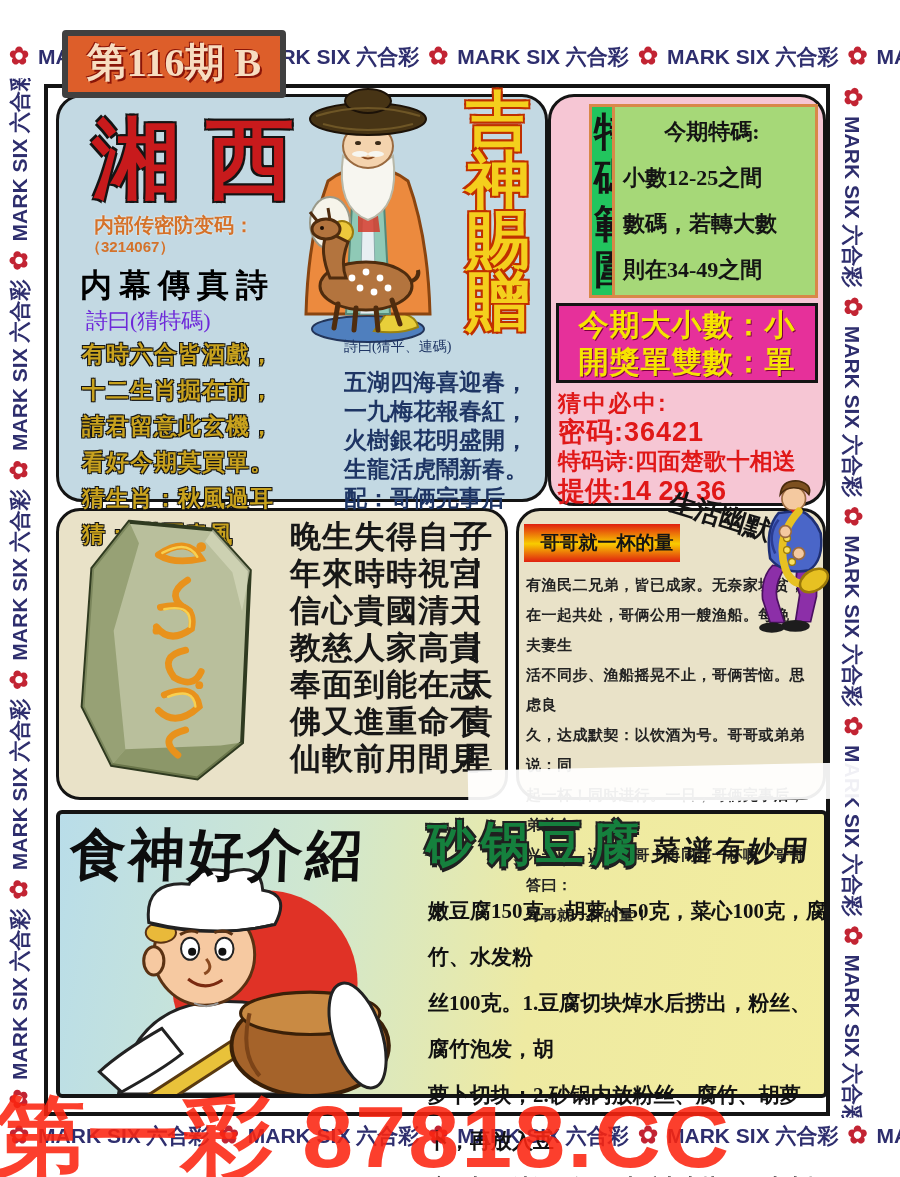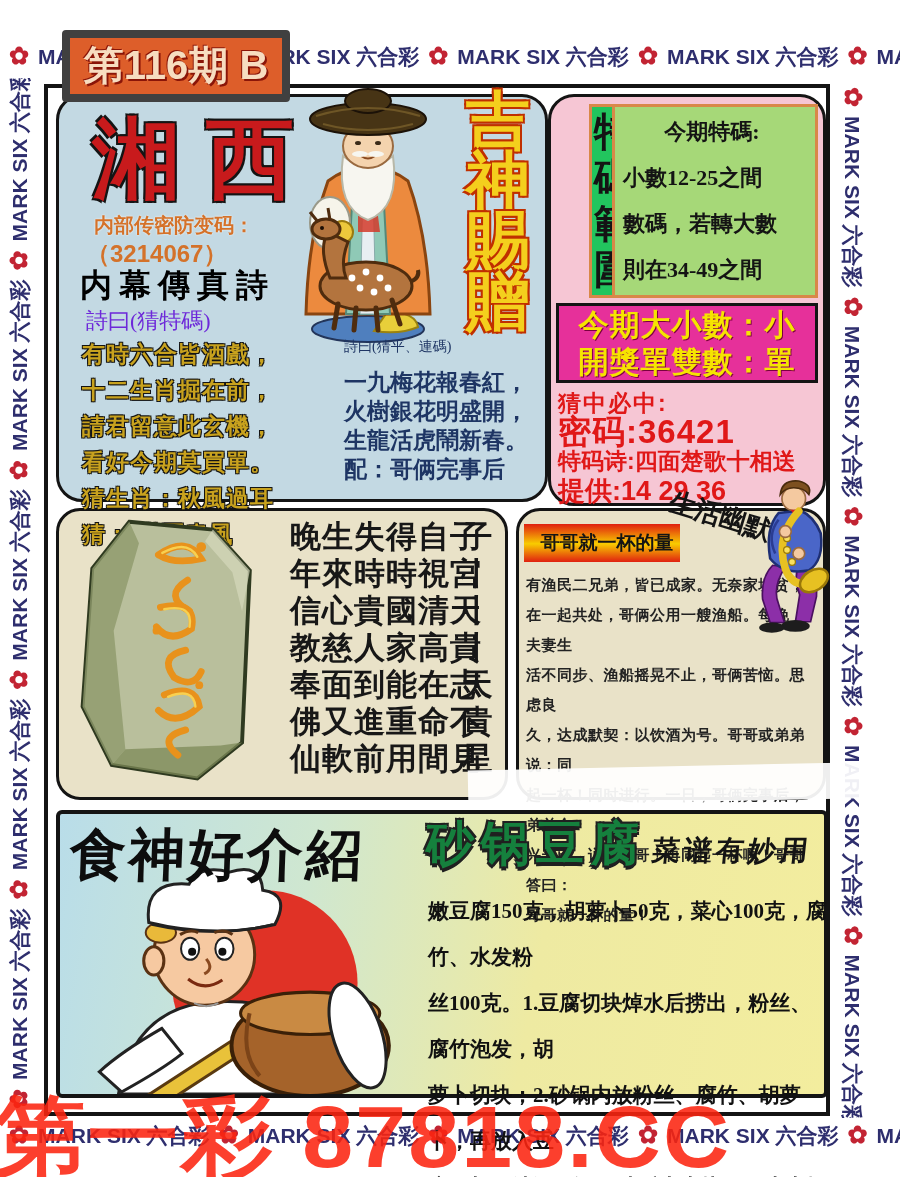--- a/index.html
+++ b/index.html
@@ -17,37 +17,37 @@
   .vwrap-left{left:2px;top:78px;width:34px;height:1040px;}
   .vwrap-right{left:836px;top:78px;width:34px;height:1040px;}
   .vinner{position:absolute;left:50%;top:50%;width:1040px;height:34px;line-height:34px;
           white-space:nowrap;color:#2e2e6e;font-weight:bold;font-size:21px;}
   .vwrap-left .vinner{transform:translate(-50%,-50%) rotate(-90deg);}
   .vwrap-right .vinner{transform:translate(-50%,-50%) rotate(90deg);}
   .vinner .bflower{color:#c22433;font-size:24px;padding:0 9px;}
 
   
   .issue-box{position:absolute;left:62px;top:30px;width:212px;height:56px;background:#dd5e2a;
-             border:8px solid #404040;border-radius:4px;z-index:6;text-align:center;
+             border:6px solid #404040;border-radius:4px;z-index:6;text-align:center;
              font-size:40px;line-height:54px;font-weight:bold;color:#f7ddc0;
-             font-family:Liberation Sans, sans-serif;
+             font-family:Liberation Serif, serif;
              text-shadow:2px 2px 0 #8a1508, -1px -1px 0 #8a1508;}
   .frame{position:absolute;left:44px;top:84px;width:786px;height:1032px;border:4px solid #141414;
          background:#fff;z-index:2;box-sizing:border-box;}
 
   .panel{position:absolute;box-sizing:border-box;border:3px solid #141414;z-index:3;}
 
   
   .panel-blue{left:56px;top:94px;width:492px;height:408px;background:#c3d9e3;border-radius:26px;}
   .xiangxi{position:absolute;left:92px;top:100px;font-size:88px;font-weight:900;
            font-family:"Liberation Serif", serif;color:#c81a1c;letter-spacing:26px;z-index:4;
            text-shadow:2px 2px 0 #141414,-2px -2px 0 #141414,2px -2px 0 #141414,-2px 2px 0 #141414;text-align:center;}
   .antifake{position:absolute;left:94px;top:212px;font-size:20px;font-weight:bold;color:#d4722a;
             z-index:4;text-shadow:0 0 2px #fff;}
-  .antifake2{position:absolute;left:86px;top:238px;font-size:24px;font-weight:bold;color:#d4722a;z-index:4;}
+  .antifake2{position:absolute;left:86px;top:238px;font-size:15px;font-weight:bold;color:#d4722a;z-index:4;}
   .neimu{position:absolute;left:80px;top:264px;font-size:32px;font-weight:900;color:#000000;
          font-family:"Liberation Serif", serif;letter-spacing:7px;z-index:4;}
   .poem1-label{position:absolute;left:86px;top:306px;font-size:22px;color:#6d28d9;
                font-family:"Liberation Serif", serif;z-index:4;}
   .poem1{position:absolute;left:82px;top:336px;font-size:23px;line-height:36px;font-weight:900;
          color:#c8a21e;letter-spacing:1px;z-index:4;
          text-shadow:1px 1px 0 #141414,-1px -1px 0 #141414,1px -1px 0 #141414,-1px 1px 0 #141414;}
   .god-svg{position:absolute;left:268px;top:86px;z-index:3;}
   .blessing{position:absolute;left:466px;top:92px;width:62px;font-size:64px;line-height:60px;
             font-weight:900;color:#f4cf1d;word-break:break-all;text-align:center;z-index:4;
@@ -68,21 +68,21 @@
              border:3px solid #d88848;box-sizing:border-box;z-index:4;
              font-family:"Liberation Serif", serif;font-weight:bold;font-size:22px;
              line-height:46px;color:#141414;padding:2px 8px;}
   .range-box div:first-child{text-align:center;padding-right:6px;}
   .banner{position:absolute;left:556px;top:303px;width:262px;height:80px;background:#e6309a;
           border:3px solid #141414;box-sizing:border-box;z-index:4;text-align:center;
           font-size:30px;line-height:37px;font-weight:700;color:#f6e400;letter-spacing:1px;
           text-shadow:1px 1px 0 #7a0040;}
   .hints{position:absolute;left:558px;top:390px;z-index:4;color:#e01818;font-weight:900;}
   .hint-title{font-size:23px;line-height:27px;letter-spacing:2px;}
-  .hint-code{font-size:33px;line-height:30px;letter-spacing:1px;}
+  .hint-code{font-size:27px;line-height:30px;letter-spacing:1px;}
   .hint-poem{font-size:23px;line-height:29px;}
   .hint-provide{font-size:27px;line-height:30px;}
 
   
   .panel-stone{left:56px;top:508px;width:452px;height:292px;background:#e9e2c8;border-radius:24px;}
   .stone-svg{position:absolute;left:66px;top:514px;z-index:4;}
   .stone-poem{position:absolute;left:290px;top:518px;font-size:31px;line-height:37px;
               font-weight:900;color:#171717;letter-spacing:1px;z-index:4;}
   .stone-side{position:absolute;left:460px;top:518px;font-size:31px;line-height:37px;
               font-weight:900;color:#171717;z-index:4;text-align:center;width:34px;}
@@ -184,20 +184,21 @@
       <circle cx="92" cy="202" r="3.4" fill="#fff"></circle>
     <circle cx="106" cy="206" r="3.4" fill="#fff"></circle>
       <circle cx="120" cy="202" r="3.4" fill="#fff"></circle>
     <path d="M70,218 l-4,24 M88,222 l-2,22 M108,222 l2,22 M124,214 l8,24" stroke="#4f2c0e" stroke-width="5" fill="none" stroke-linecap="round"></path>
     <path d="M142,196 q10,-4 8,-12" stroke="#4f2c0e" stroke-width="4" fill="none"></path>
   </svg>
 
   <div class="blessing">吉神賜贈</div>
   <div class="poem2-label">詩曰(猜平、連碼)</div>
   <div class="poem2">
+      <div>五湖四海喜迎春，</div>
       <div>一九梅花報春紅，</div>
       <div>火樹銀花明盛開，</div>
       <div>生龍活虎鬧新春。</div>
       <div>配：哥俩完事后</div>
     </div>
 
   <div class="panel panel-pink"></div>
   <div class="range-strip">特碼範圍</div>
   <div class="range-box">
       <div>今期特碼:</div>

